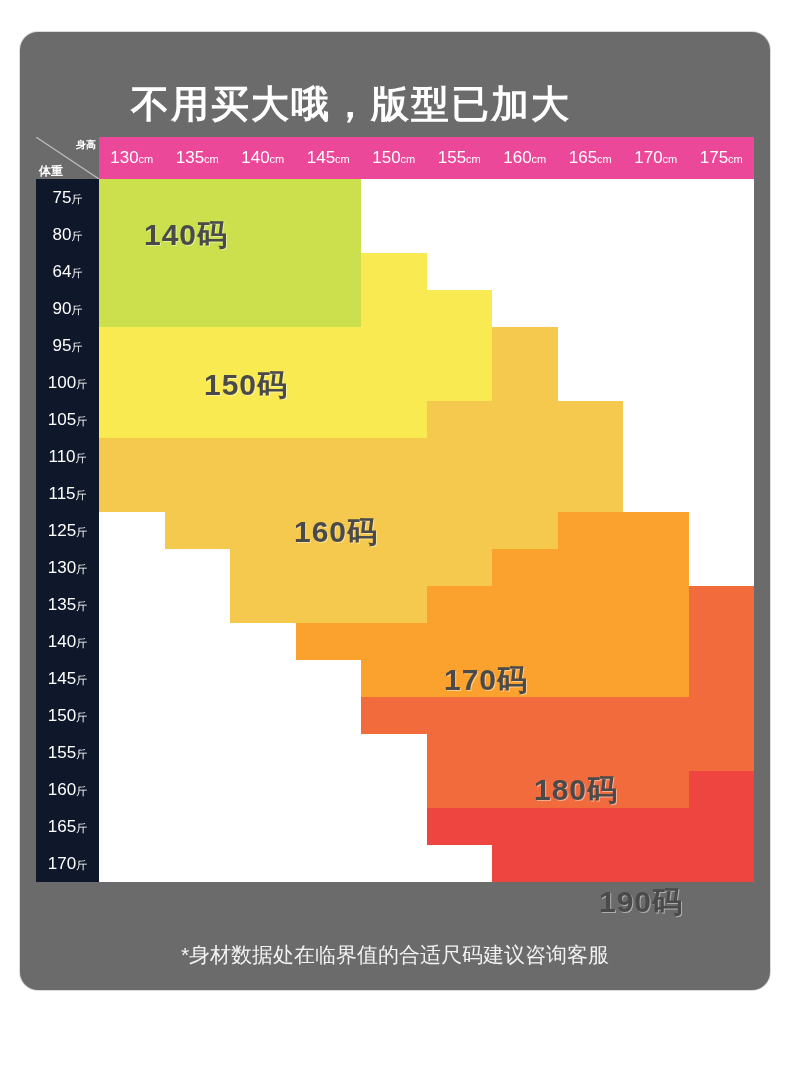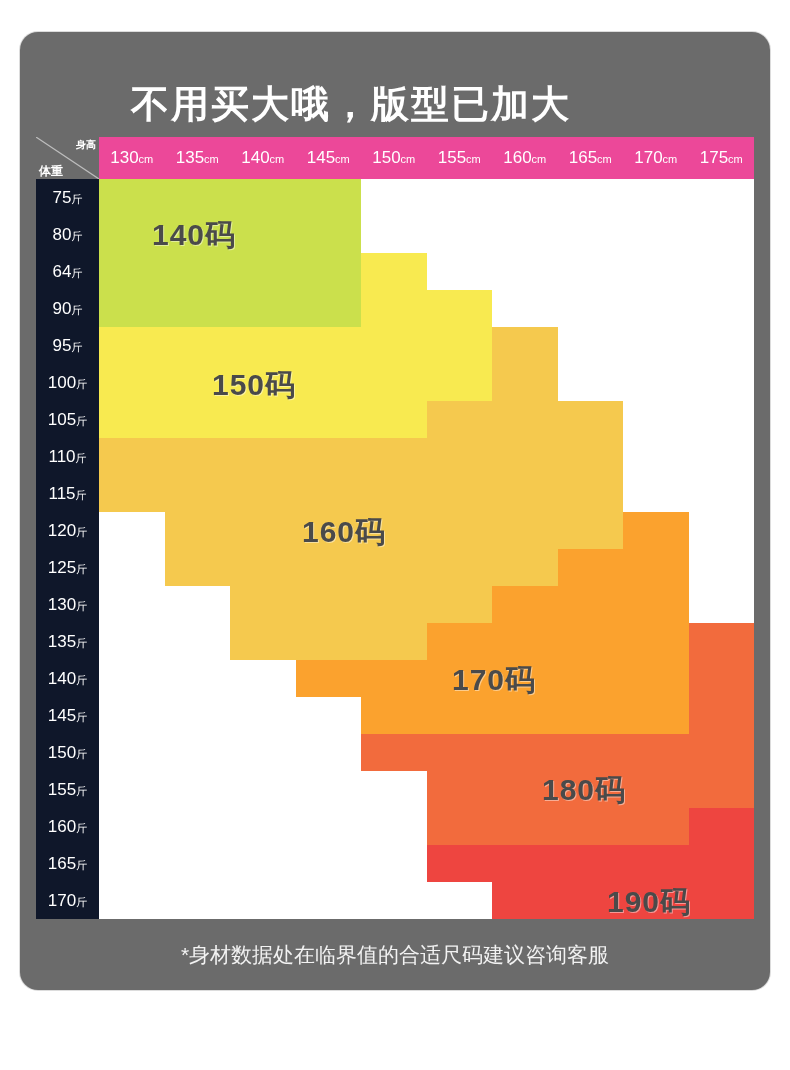--- a/index.html
+++ b/index.html
@@ -116,21 +116,21 @@
   td.cell.c190{background:#ee4540;}
   td.cell.none{background:#ffffff;}
   td.cell.c140,td.cell.c150,td.cell.c160,
   td.cell.c170,td.cell.c180,td.cell.c190{
     border-right-color:rgba(255,255,255,.28);
     border-bottom-color:rgba(255,255,255,.28);
   }
 
   
   .labels{
-    position:absolute;left:8px;top:0;width:718px;height:100%;
+    position:absolute;left:0;top:0;width:718px;height:100%;
     pointer-events:none;
   }
   .szlabel{
     position:absolute;
     color:#4a4a4a;
     font-size:30px;
     font-weight:bold;
     letter-spacing:1px;
     white-space:nowrap;
     text-shadow:1px 1px 0 rgba(255,255,255,.45);
@@ -278,33 +278,20 @@
             <td class="cell c160"></td>
             <td class="cell c160"></td>
             <td class="cell c160"></td>
             <td class="cell c160"></td>
             <td class="cell c160"></td>
             <td class="cell c160"></td>
             <td class="cell none"></td>
             <td class="cell none"></td>
           </tr>
           <tr>
-            <th class="rowh"><span>120</span><span class="u">斤</span></th>
-            <td class="cell none"></td>
-            <td class="cell c160"></td>
-            <td class="cell c160"></td>
-            <td class="cell c160"></td>
-            <td class="cell c160"></td>
-            <td class="cell c160"></td>
-            <td class="cell c160"></td>
-            <td class="cell c160"></td>
-            <td class="cell c170"></td>
-            <td class="cell none"></td>
-          </tr>
-          <tr>
             <th class="rowh"><span>125</span><span class="u">斤</span></th>
             <td class="cell none"></td>
             <td class="cell c160"></td>
             <td class="cell c160"></td>
             <td class="cell c160"></td>
             <td class="cell c160"></td>
             <td class="cell c160"></td>
             <td class="cell c160"></td>
             <td class="cell c170"></td>
             <td class="cell c170"></td>

